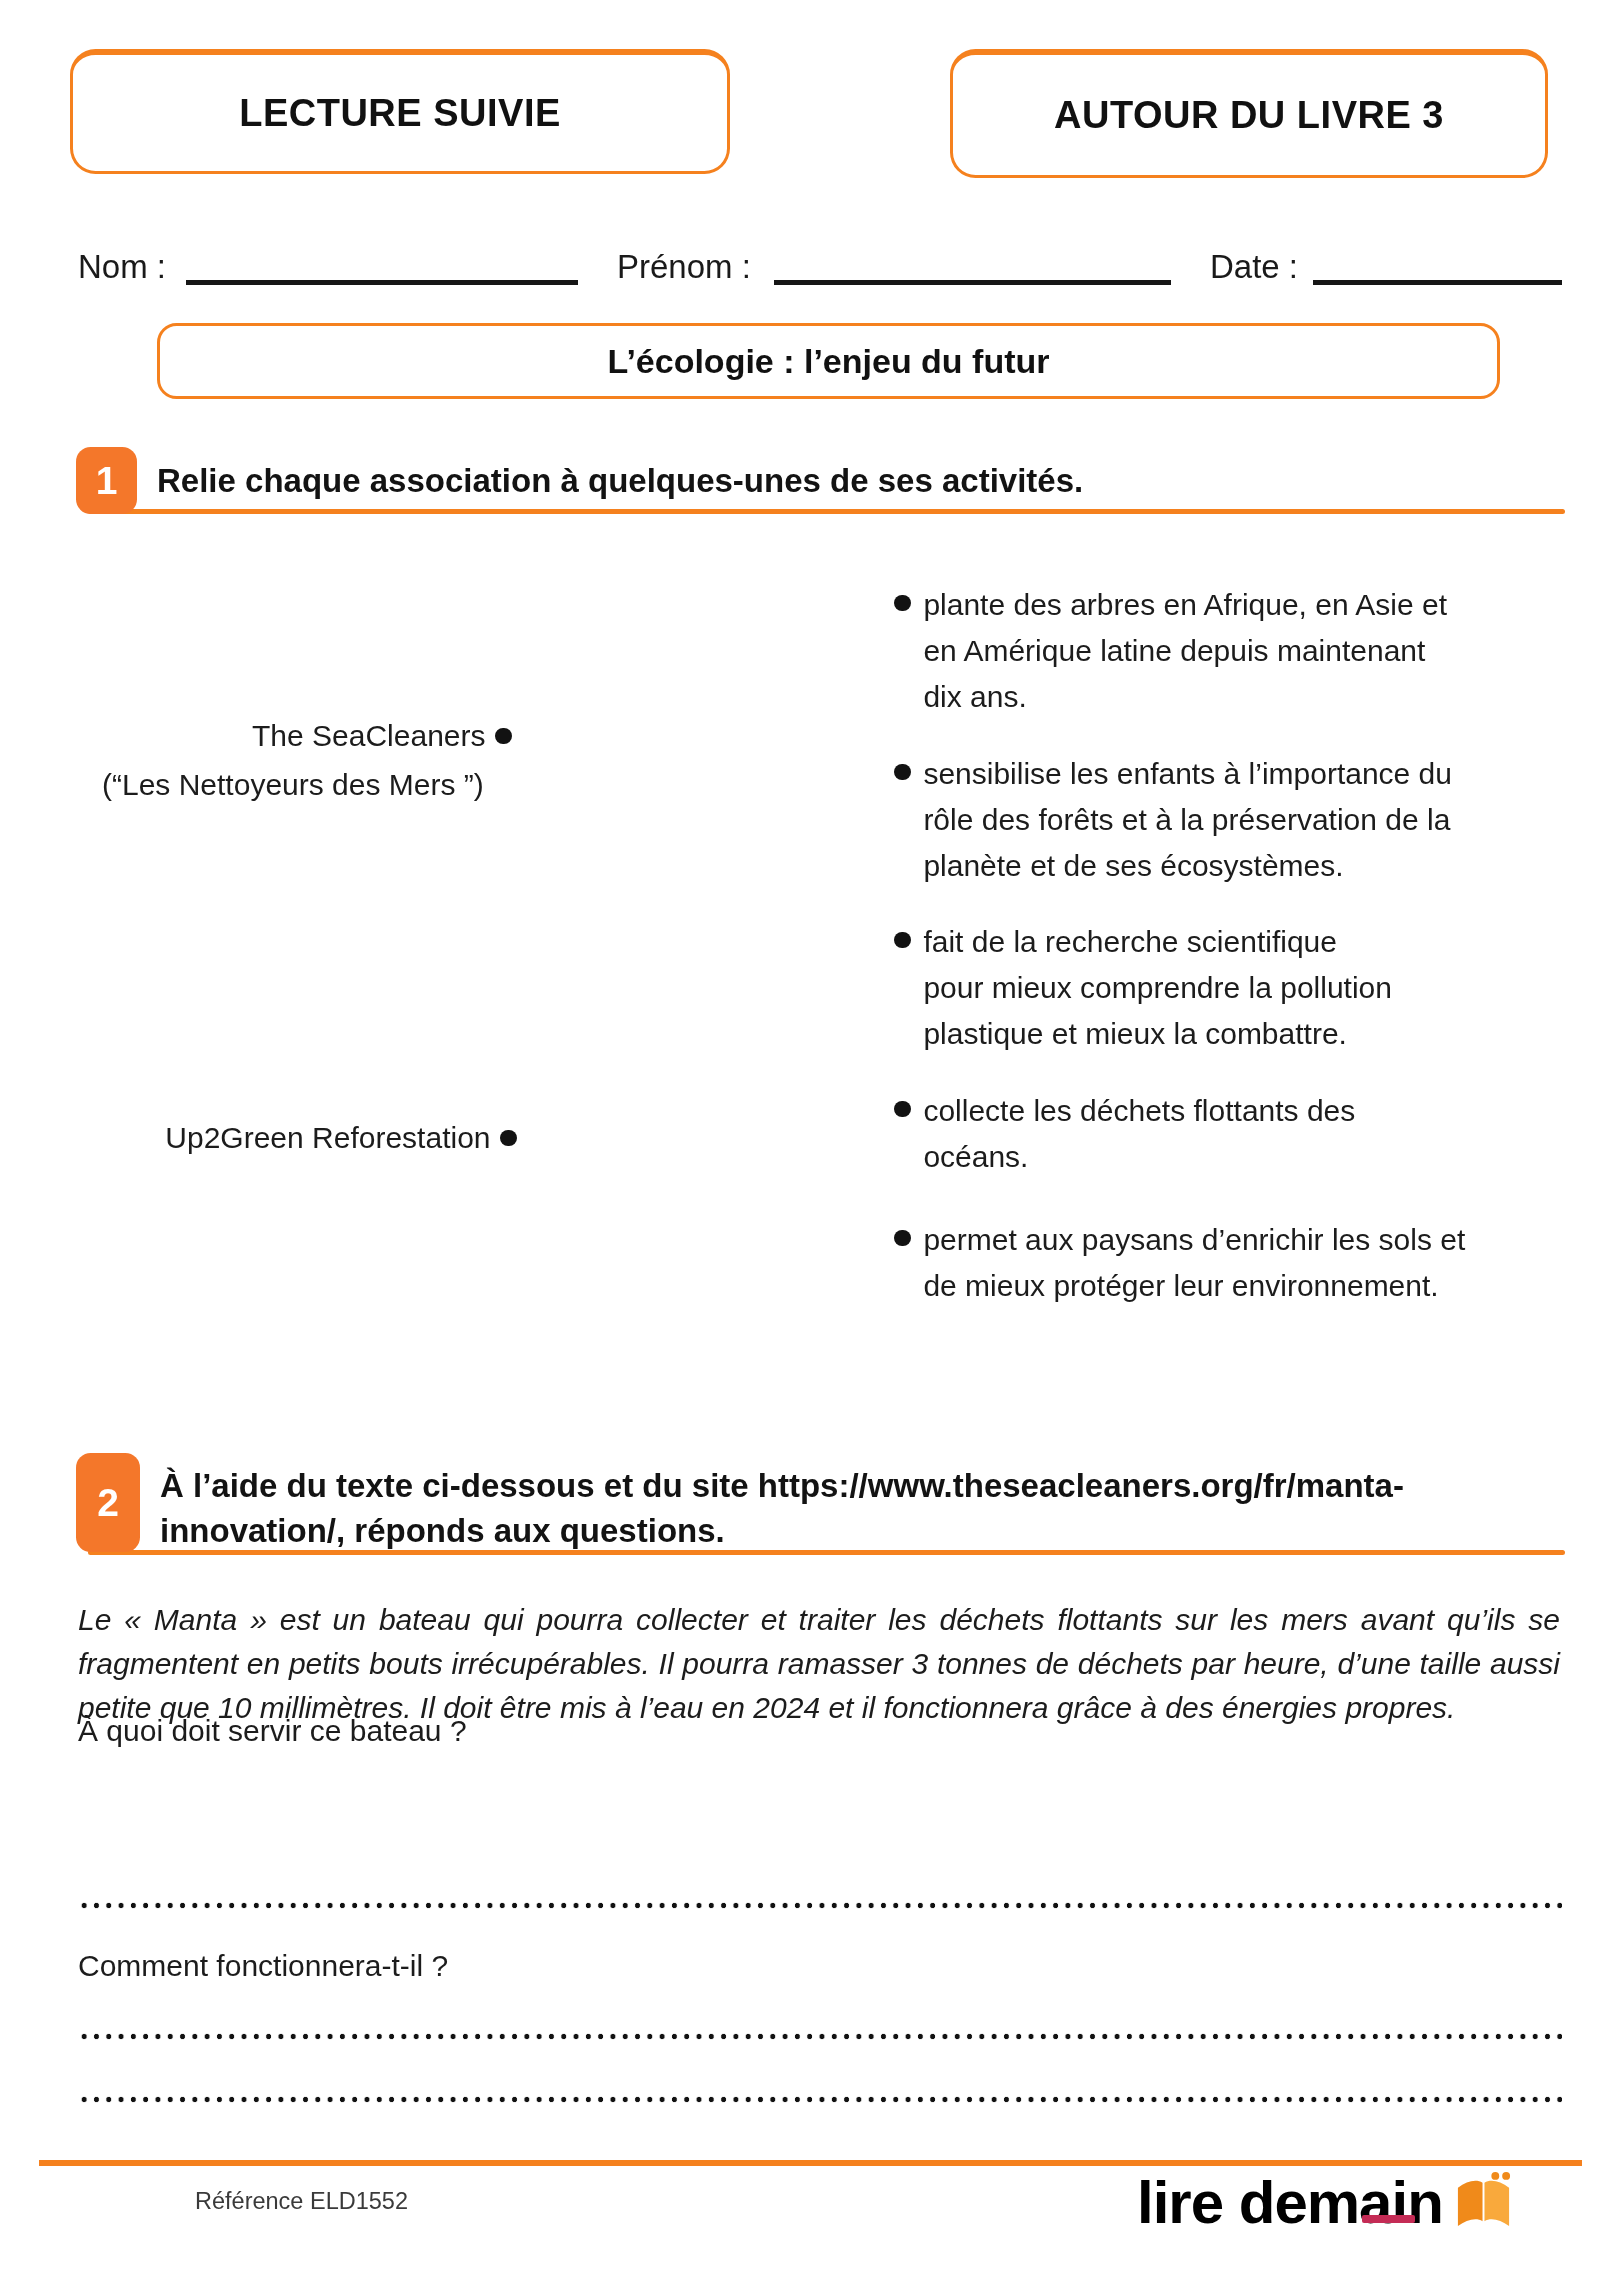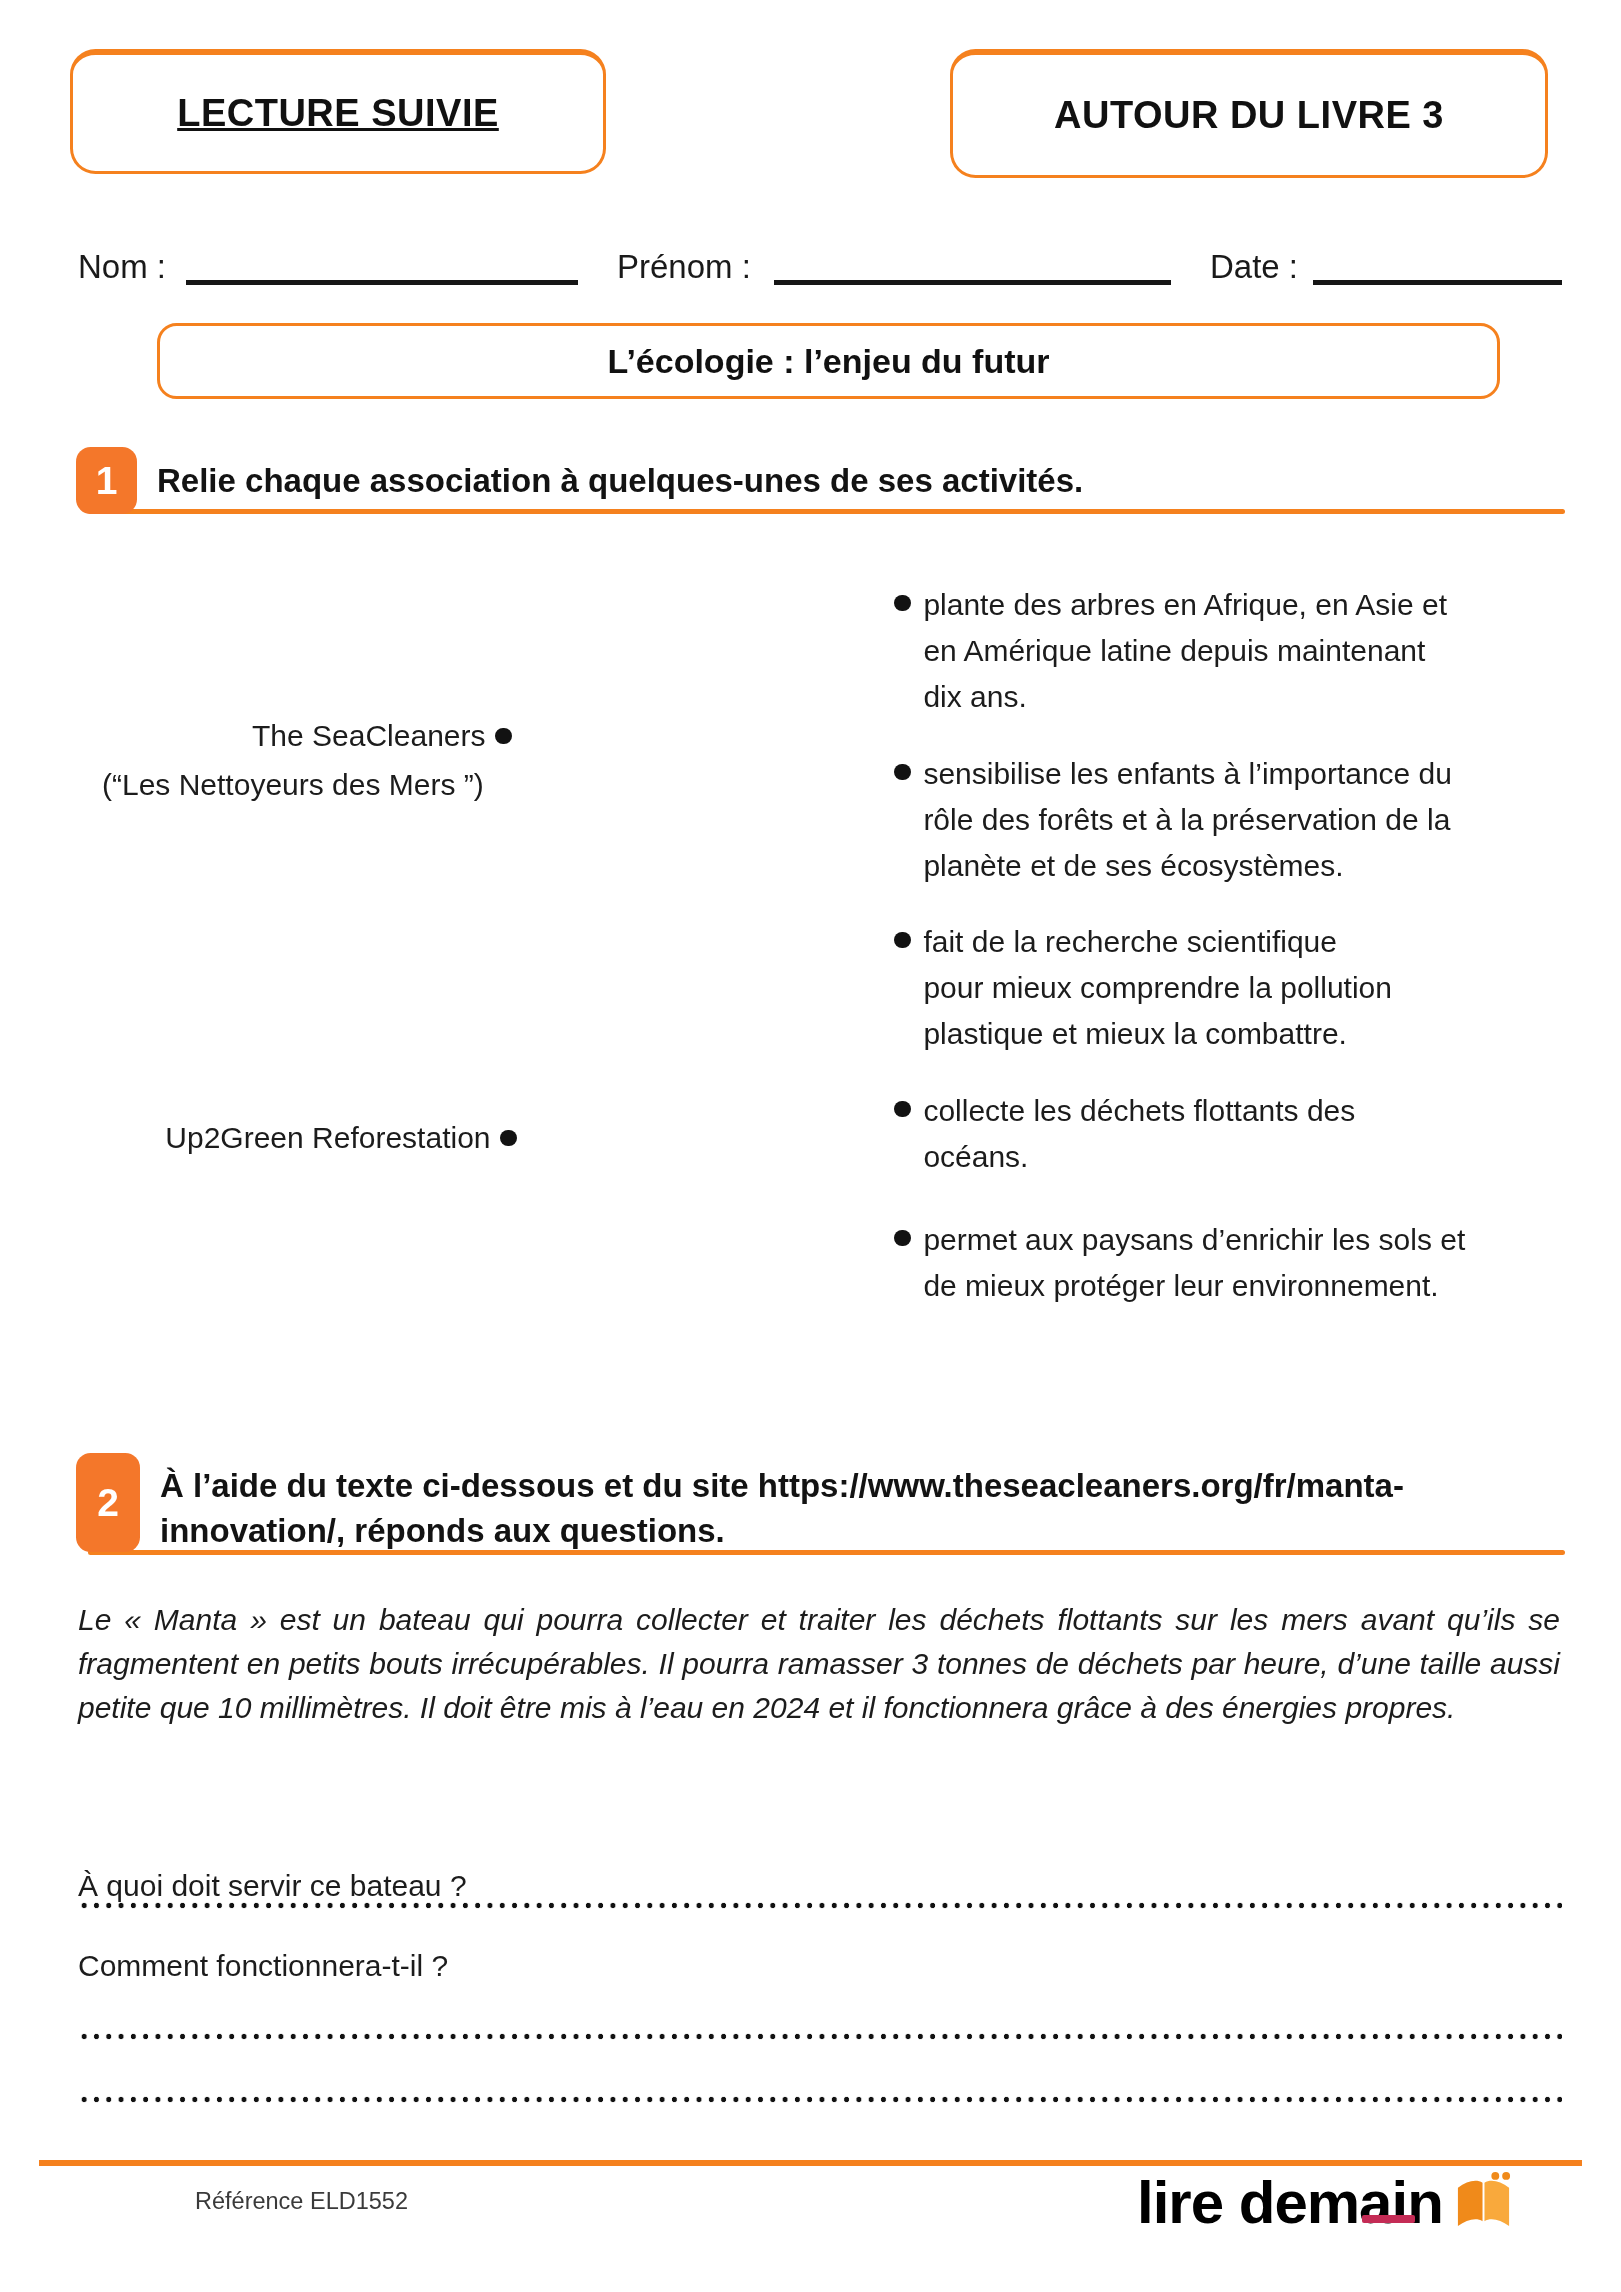--- a/index.html
+++ b/index.html
@@ -78,21 +78,21 @@
   .logo-tagline{
     position:absolute;left:225px;top:45px;width:53px;height:7.8px;
     background:#c42b55;border-radius:2px;
   }
 </style>
 </head>
 <body>
 
 <div class="page">
 
-  <div class="abs hdr-box" style="left:70px;top:49px;width:536px;height:125px;text-decoration:underline;">
+  <div class="abs hdr-box" style="left:70px;top:49px;width:660px;height:125px;">
     <span>LECTURE SUIVIE</span>
   </div>
   <div class="abs hdr-box" style="left:950px;top:49px;width:598px;height:129px;">
     <span>AUTOUR DU LIVRE 3</span>
   </div>
 
   <span class="abs id-label" style="left:78px;top:248px;">Nom :</span>
   <div class="abs id-line" style="left:186px;top:280px;width:392px;"></div>
 
   <span class="abs id-label" style="left:617px;top:248px;">Prénom :</span>
@@ -151,21 +151,21 @@
 
   <div class="abs sec-rule" style="left:88px;top:1550px;width:1477px;"></div>
   <div class="abs badge" style="left:76px;top:1453px;width:64px;height:99px;">
     <span>2</span>
   </div>
   <div class="abs sec-heading pre" style="left:160px;top:1463px;width:1406px;">À l’aide du texte ci-dessous et du site https://www.theseacleaners.org/fr/manta-
 innovation/, réponds aux questions.</div>
 
   <div class="abs passage" style="left:78px;top:1598px;width:1482px;">Le « Manta » est un bateau qui pourra collecter et traiter les déchets flottants sur les mers avant qu’ils se fragmentent en petits bouts irrécupérables. Il pourra ramasser 3 tonnes de déchets par heure, d’une taille aussi petite que 10 millimètres. Il doit être mis à l’eau en 2024 et il fonctionnera grâce à des énergies propres.</div>
 
-  <div class="abs question" style="left:78px;top:1869px;">À quoi doit servir ce bateau ?</div>
+  <div class="abs question" style="left:78px;top:1714px;">À quoi doit servir ce bateau ?</div>
   <div class="abs dotted-line" style="left:78px;top:1902px;width:1484px;"></div>
 
   <div class="abs question" style="left:78px;top:1949px;">Comment fonctionnera-t-il ?</div>
   <div class="abs dotted-line" style="left:78px;top:2033px;width:1484px;"></div>
   <div class="abs dotted-line" style="left:78px;top:2096px;width:1484px;"></div>
 
   <div class="abs footer-rule" style="left:39px;top:2160px;width:1543px;"></div>
 
   <span class="abs footer-text" style="left:195px;top:2188px;">Référence ELD1552</span>
 

